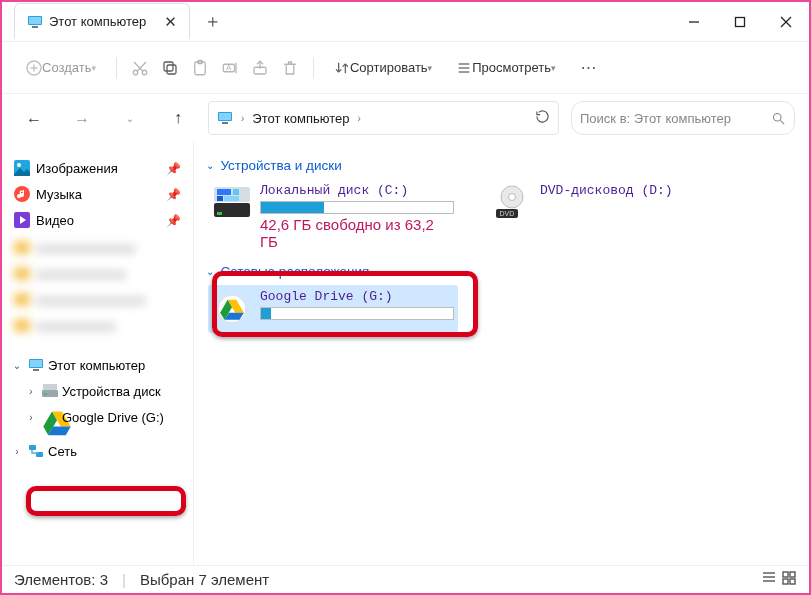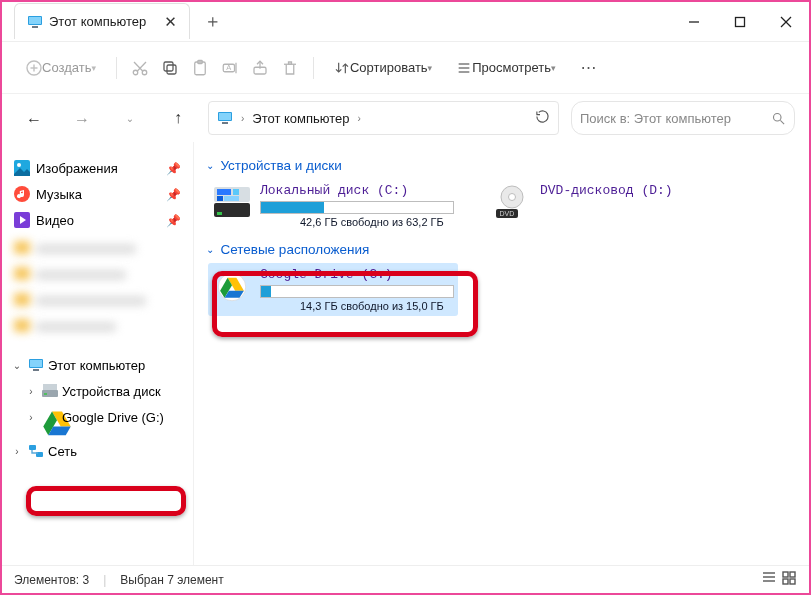--- a/index.html
+++ b/index.html
@@ -46,29 +46,29 @@
   .group-header .chev { font-size:10px; color:#0a5dcf; }
 
   .drives { display:flex; gap:30px; flex-wrap:wrap; }
   .drive { width:250px; display:flex; padding:4px; border-radius:3px; }
   .drive.selected { background:#cfe8ff; }
   .drive-icon { width:40px; height:40px; margin-right:8px; display:flex; align-items:center; justify-content:center; }
   .drive-info { flex:1; }
   .drive-name { font-size:13px; color:#4c1d95;font-family:Liberation Mono, monospace; }
   .bar { height:13px; border:1px solid #bdbdbd; background:#fff; margin:3px 0 2px 0; position:relative; }
   .bar-fill { position:absolute; left:0; top:0; bottom:0; background:#1e9fd8; }
-  .drive-free { font-size:11px; color:#0f172a;margin-left:40px; }
+  .drive-free { font-size:15px; color:#be185d; }
 
   
   .hl { position:absolute; border:5px solid #d9001b; border-radius:10px; pointer-events:none; box-shadow:0 2px 4px rgba(0,0,0,0.35); }
   .hl1 { left:210px; top:269px; width:266px; height:66px; }
   .hl2 { left:24px; top:484px; width:160px; height:30px; }
 
   
-  .statusbar { position:absolute; bottom:0; left:0; right:0; height:28px; border-top:1px solid #eee; display:flex; align-items:center; padding:0 12px; font-size:12px; color:#333; gap:14px; }
+  .statusbar { position:absolute; bottom:0; left:0; right:0; height:28px; border-top:1px solid #eee; display:flex; align-items:center; padding:0 12px; font-size:15px; color:#333; gap:14px; }
   .viewicons { margin-left:auto; display:flex; gap:4px; }
   .pcicon { width:16px; height:16px; }
   .folder-ico { width:16px; height:13px; background:#f6c14d; border-radius:2px; display:inline-block; }
   .blur { filter: blur(4px); opacity:.9; }
   .driveg-icon svg { width:30px; height:30px; }
 
 </style>
 </head>
 <body>
 
@@ -356,21 +356,20 @@
                 <polygon points="17,9 31,9 43,30 29,30" fill="#ffc107"></polygon>
                 <polygon points="5,30 17,9 24,21 12,41" fill="#1e9b3a"></polygon>
                 <polygon points="43,30 36,41 12,41 19,30" fill="#1976d2"></polygon>
               </svg>
           </div>
           <div class="drive-info">
             <div class="drive-name">Google Drive (G:)</div>
             <div class="bar">
                 <div class="bar-fill" style="width:5%;"></div>
               </div>
-            <div class="drive-free">14,3 ГБ свободно из 15,0 ГБ</div>
           </div>
         </div>
       </div>
     </div>
   </div>
 
   <div class="hl hl1"></div>
   <div class="hl hl2"></div>
 
   <div class="statusbar">

